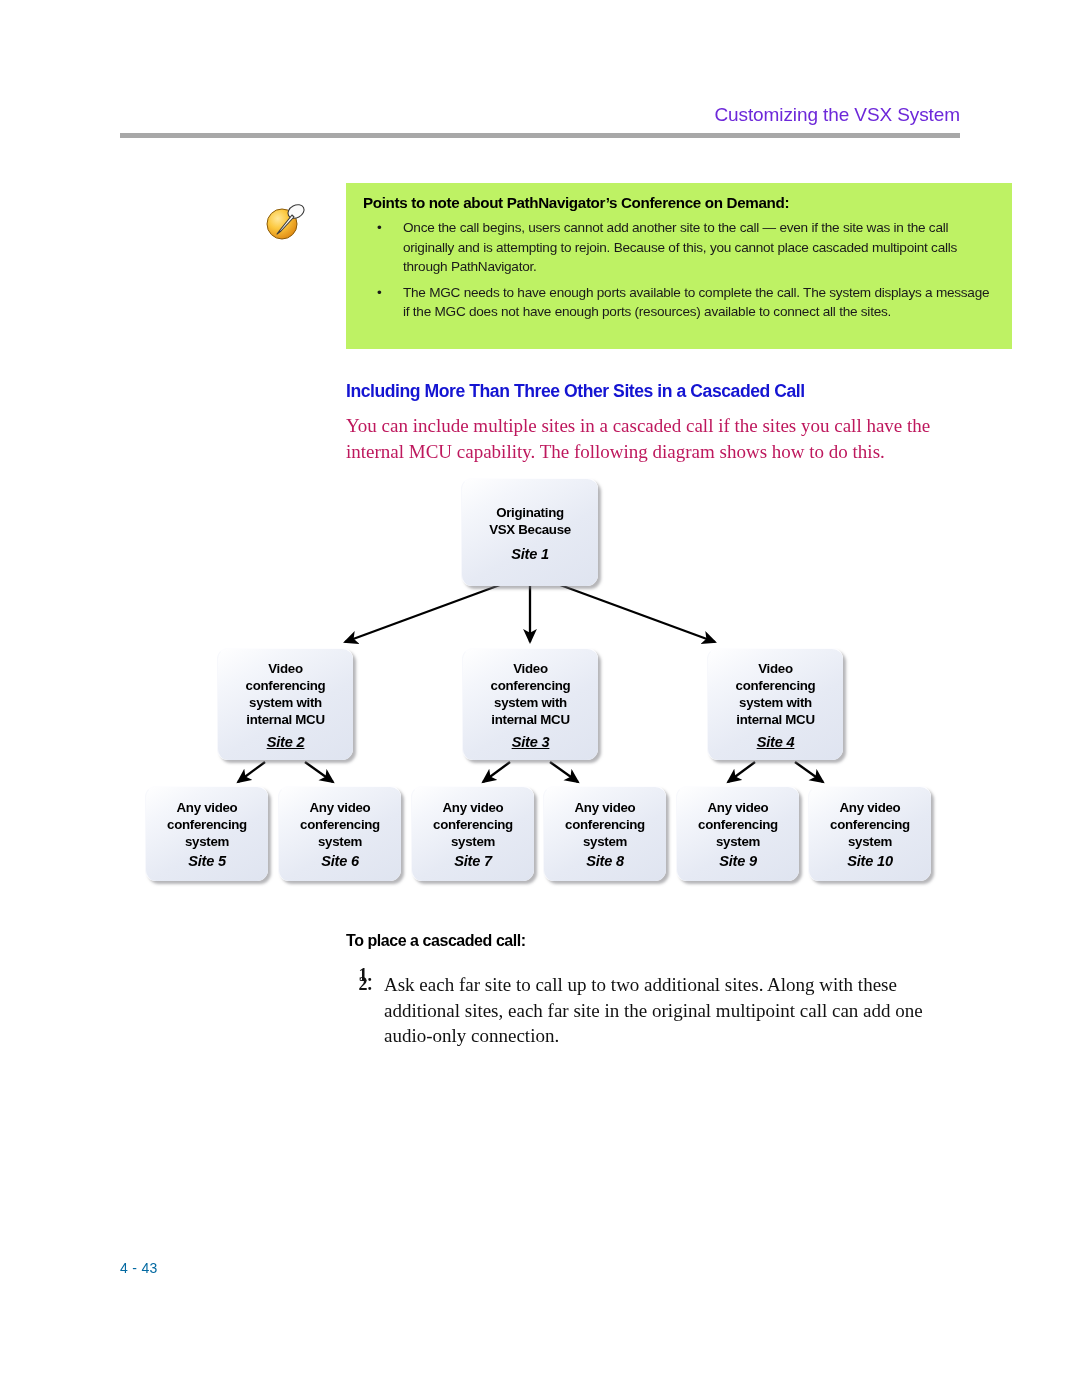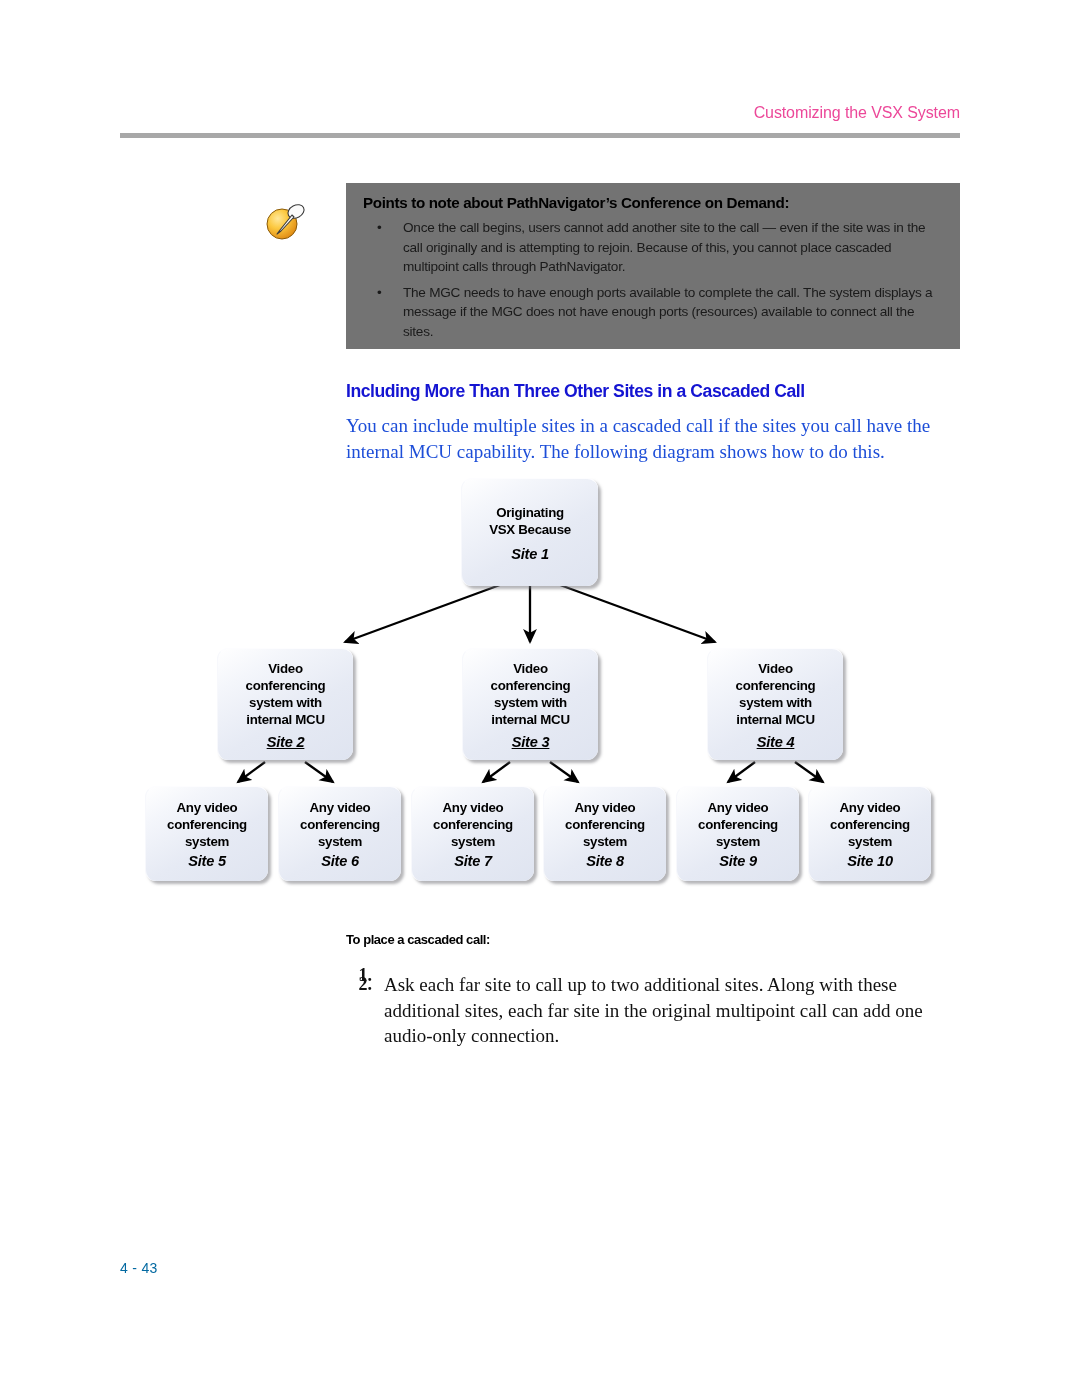--- a/index.html
+++ b/index.html
@@ -19,23 +19,23 @@
   
   #page-header {
     position: absolute;
     left: 120px;
     top: 104px;
     width: 840px;
     text-align: right;
   }
   #page-header .header-text {
     font-family: "Liberation Sans", sans-serif;
-    font-size: 16px;
+    font-size: 19px;
     letter-spacing: -0.1px;
-    color: #ec4899;
+    color: #6d28d9;
     display: inline-block;
   }
   #header-rule {
     position: absolute;
     left: 120px;
     top: 133px;
     width: 840px;
     height: 5px;
     background: #a8a8a8;
   }
@@ -52,23 +52,23 @@
     position: absolute;
     left: 7px;
     top: 16px;
     width: 46px;
     height: 46px;
   }
   #note-box {
     position: absolute;
     left: 91px;
     top: 0px;
-    width: 614px;
+    width: 666px;
     height: 166px;
-    background: #737373;
+    background: #bef264;
     box-sizing: border-box;
     padding: 11px 14px 0 17px;
   }
   #note-title {
     font-family: "Liberation Sans", sans-serif;
     font-weight: bold;
     font-size: 15.2px;
     letter-spacing: -0.35px;
     color: #000;
     margin-bottom: 7px;
@@ -104,21 +104,21 @@
     color: #1414d2;
   }
   #section-intro {
     position: absolute;
     left: 346px;
     top: 413px;
     width: 610px;
     font-family: "Liberation Serif", serif;
     font-size: 19px;
     line-height: 25.5px;
-    color: #1d4ed8;
+    color: #be185d;
   }
 
   
   #diagram {
     position: absolute;
     left: 130px;
     top: 470px;
     width: 830px;
     height: 430px;
   }
@@ -165,21 +165,21 @@
   .node.tier3 { width: 123px; height: 95px; }
   .node.tier3 .node-site { margin-top: 3px; }
 
   
   #procedure-heading {
     position: absolute;
     left: 346px;
     top: 932px;
     font-family: "Liberation Sans", sans-serif;
     font-weight: bold;
-    font-size: 13px;
+    font-size: 16px;
     letter-spacing: -0.45px;
     color: #000000;
   }
   #procedure-list {
     position: absolute;
     left: 346px;
     top: 963px;
     width: 625px;
   }
   .step {

